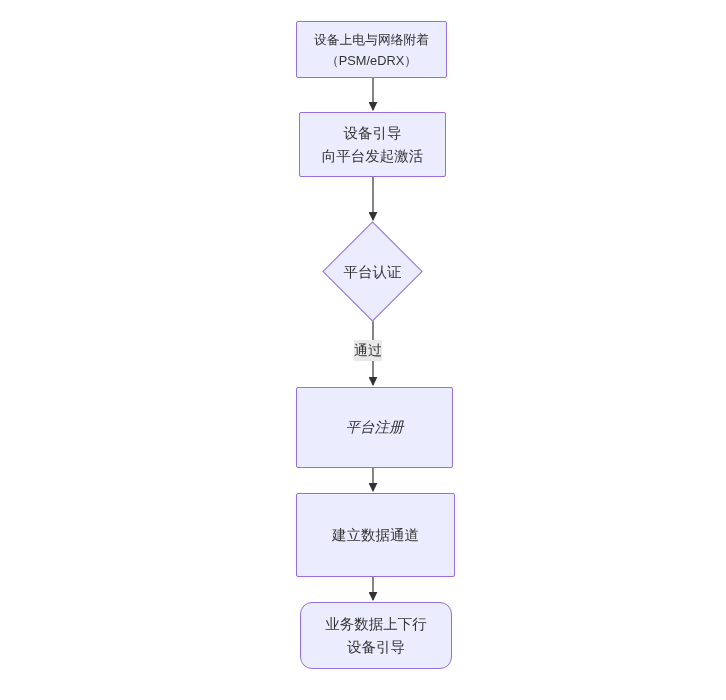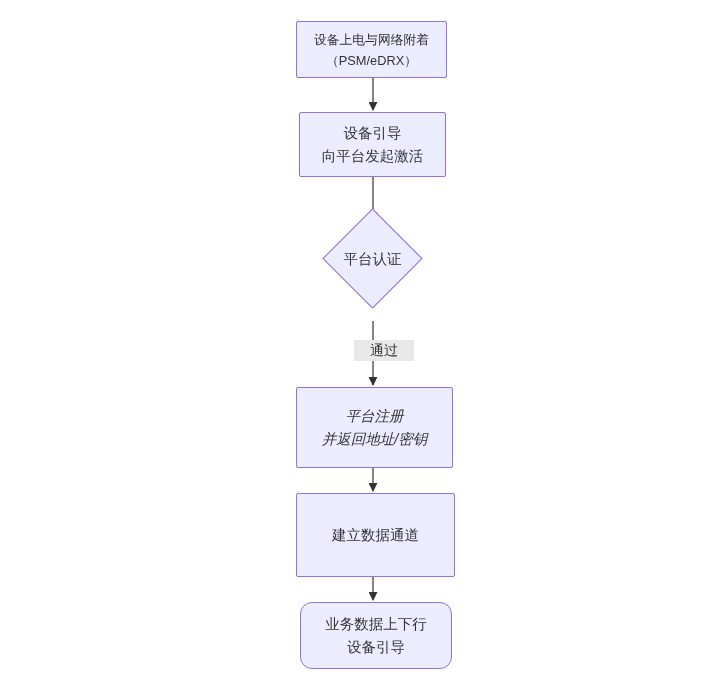--- a/index.html
+++ b/index.html
@@ -45,21 +45,21 @@
   
   .n-rect-1 { left: 296px; top: 21px;  width: 151px; height: 57px; }
   .n-rect-2 { left: 299px; top: 112px; width: 147px; height: 65px; }
   .n-rect-3 { left: 296px; top: 387px; width: 157px; height: 81px; font-style: italic; }
   .n-rect-4 { left: 296px; top: 493px; width: 159px; height: 84px; }
   .n-rect-5 { left: 300px; top: 602px; width: 152px; height: 67px; border-radius: 12px; }
   
   .diamond-wrap {
     position: absolute;
     left: 322px;
-    top: 209px;
+    top: 222px;
     width: 101px;
     height: 100px;
   }
   .diamond-shape {
     position: absolute;
     left: 15px;
     top: 14px;
     width: 71px;
     height: 71px;
     box-sizing: border-box;
@@ -77,21 +77,21 @@
     align-items: center;
     justify-content: center;
     color: var(--text-color, #333333);
     font-size: 14.5px;
     white-space: nowrap;
   }
   .edge-label {
     position: absolute;
     left: 354px;
     top: 340px;
-    padding: 1px 16px;
+    padding: 1px 0;
     background: var(--edge-label-bg, #e8e8e8);
     color: var(--text-color, #333333);
     font-size: 14px;
     line-height: 19px;
     white-space: nowrap;
   }
 </style>
 </head>
 <body>
 
@@ -122,21 +122,20 @@
 
   <div class="diamond-wrap">
     <div class="diamond-shape"></div>
     <span class="diamond-label">平台认证</span>
   </div>
 
   <div class="edge-label">通过</div>
 
   <div class="node n-rect-3">
     <span>平台注册</span>
-    <span>并返回地址/密钥</span>
   </div>
 
   <div class="node n-rect-4">
     <span>建立数据通道</span>
   </div>
 
   <div class="node n-rect-5">
     <span>业务数据上下行</span>
     <span>设备引导</span>
   </div>

